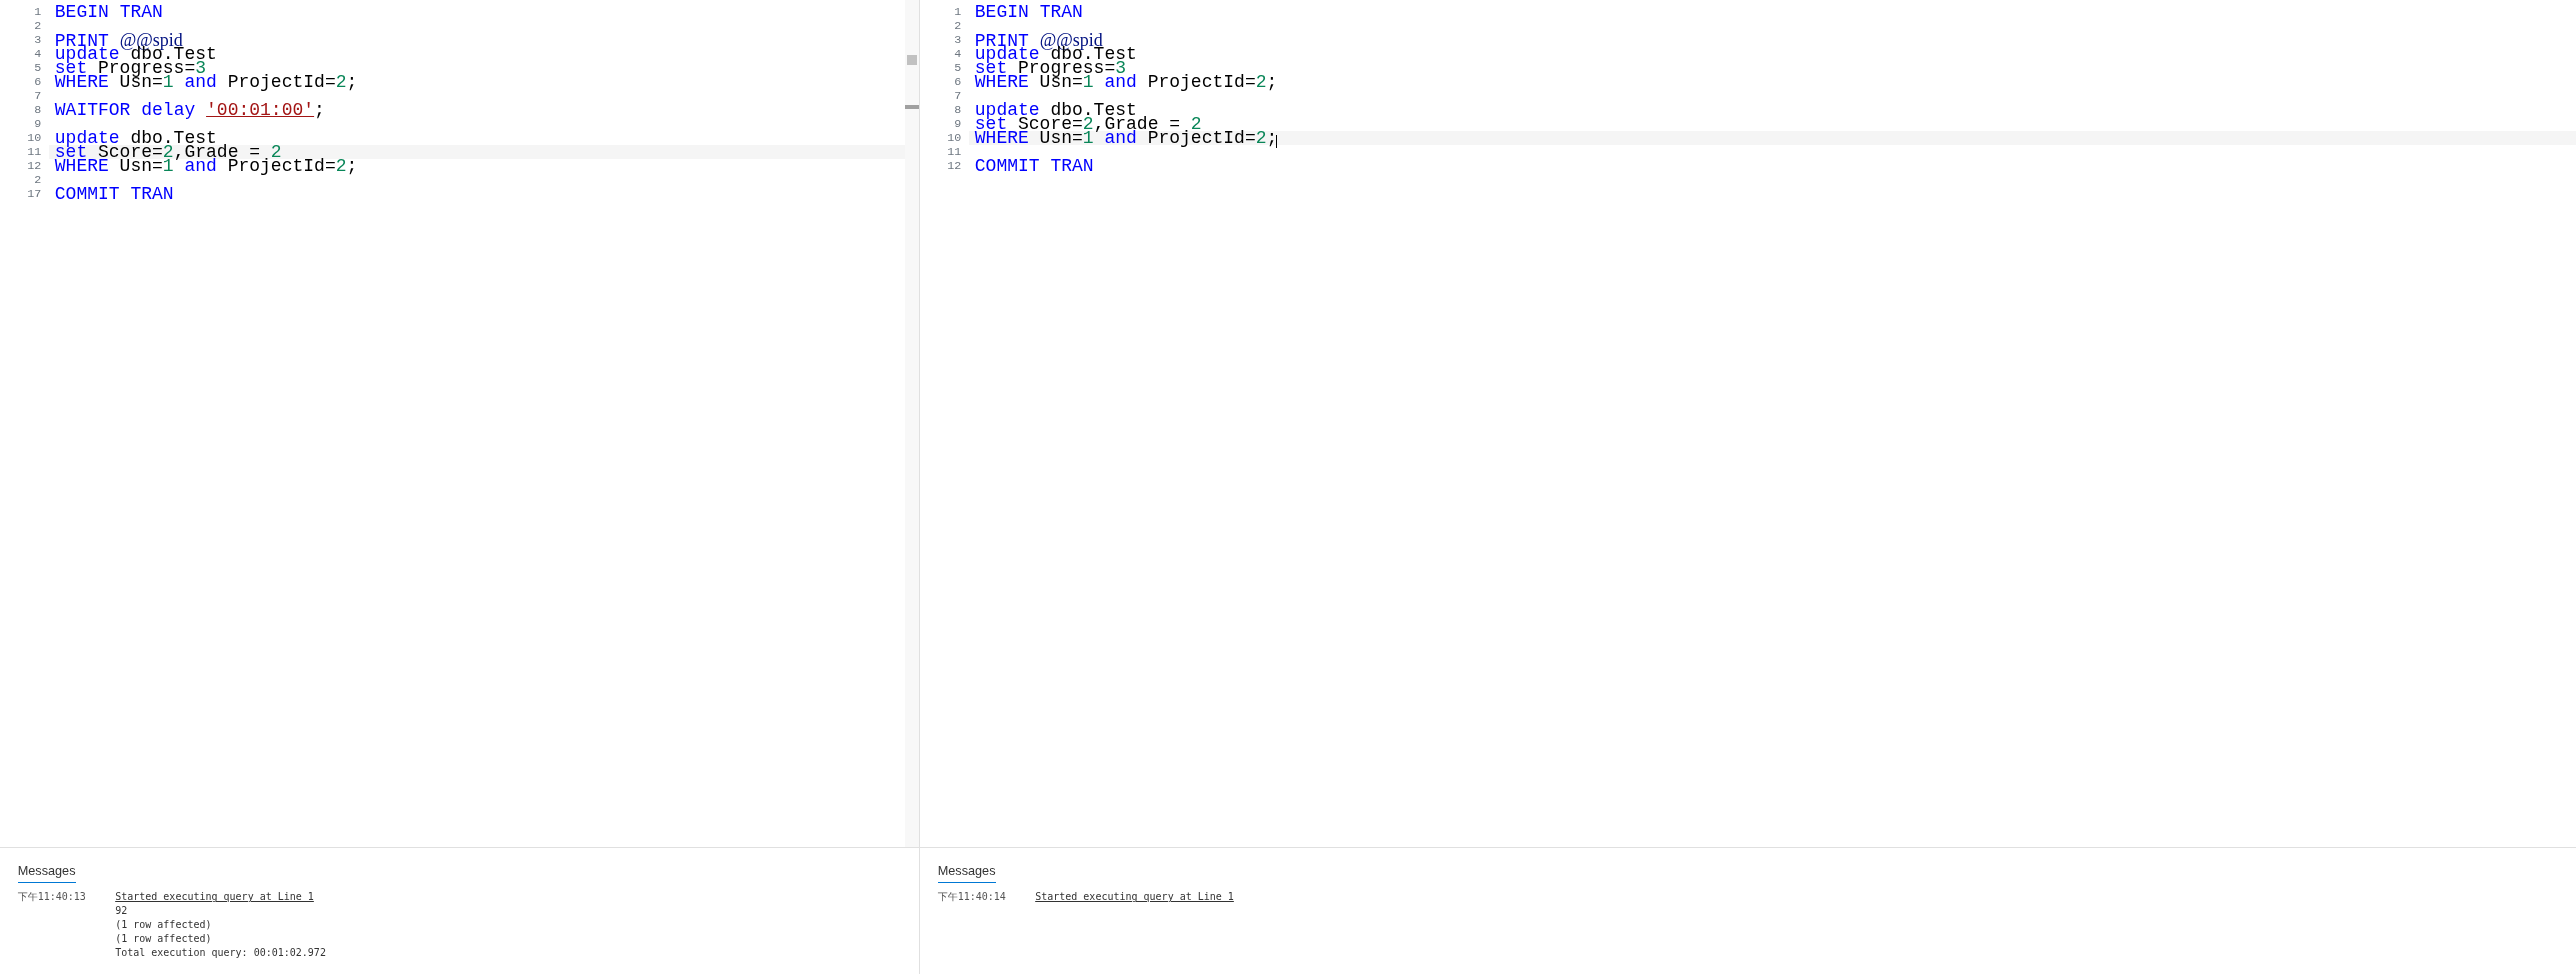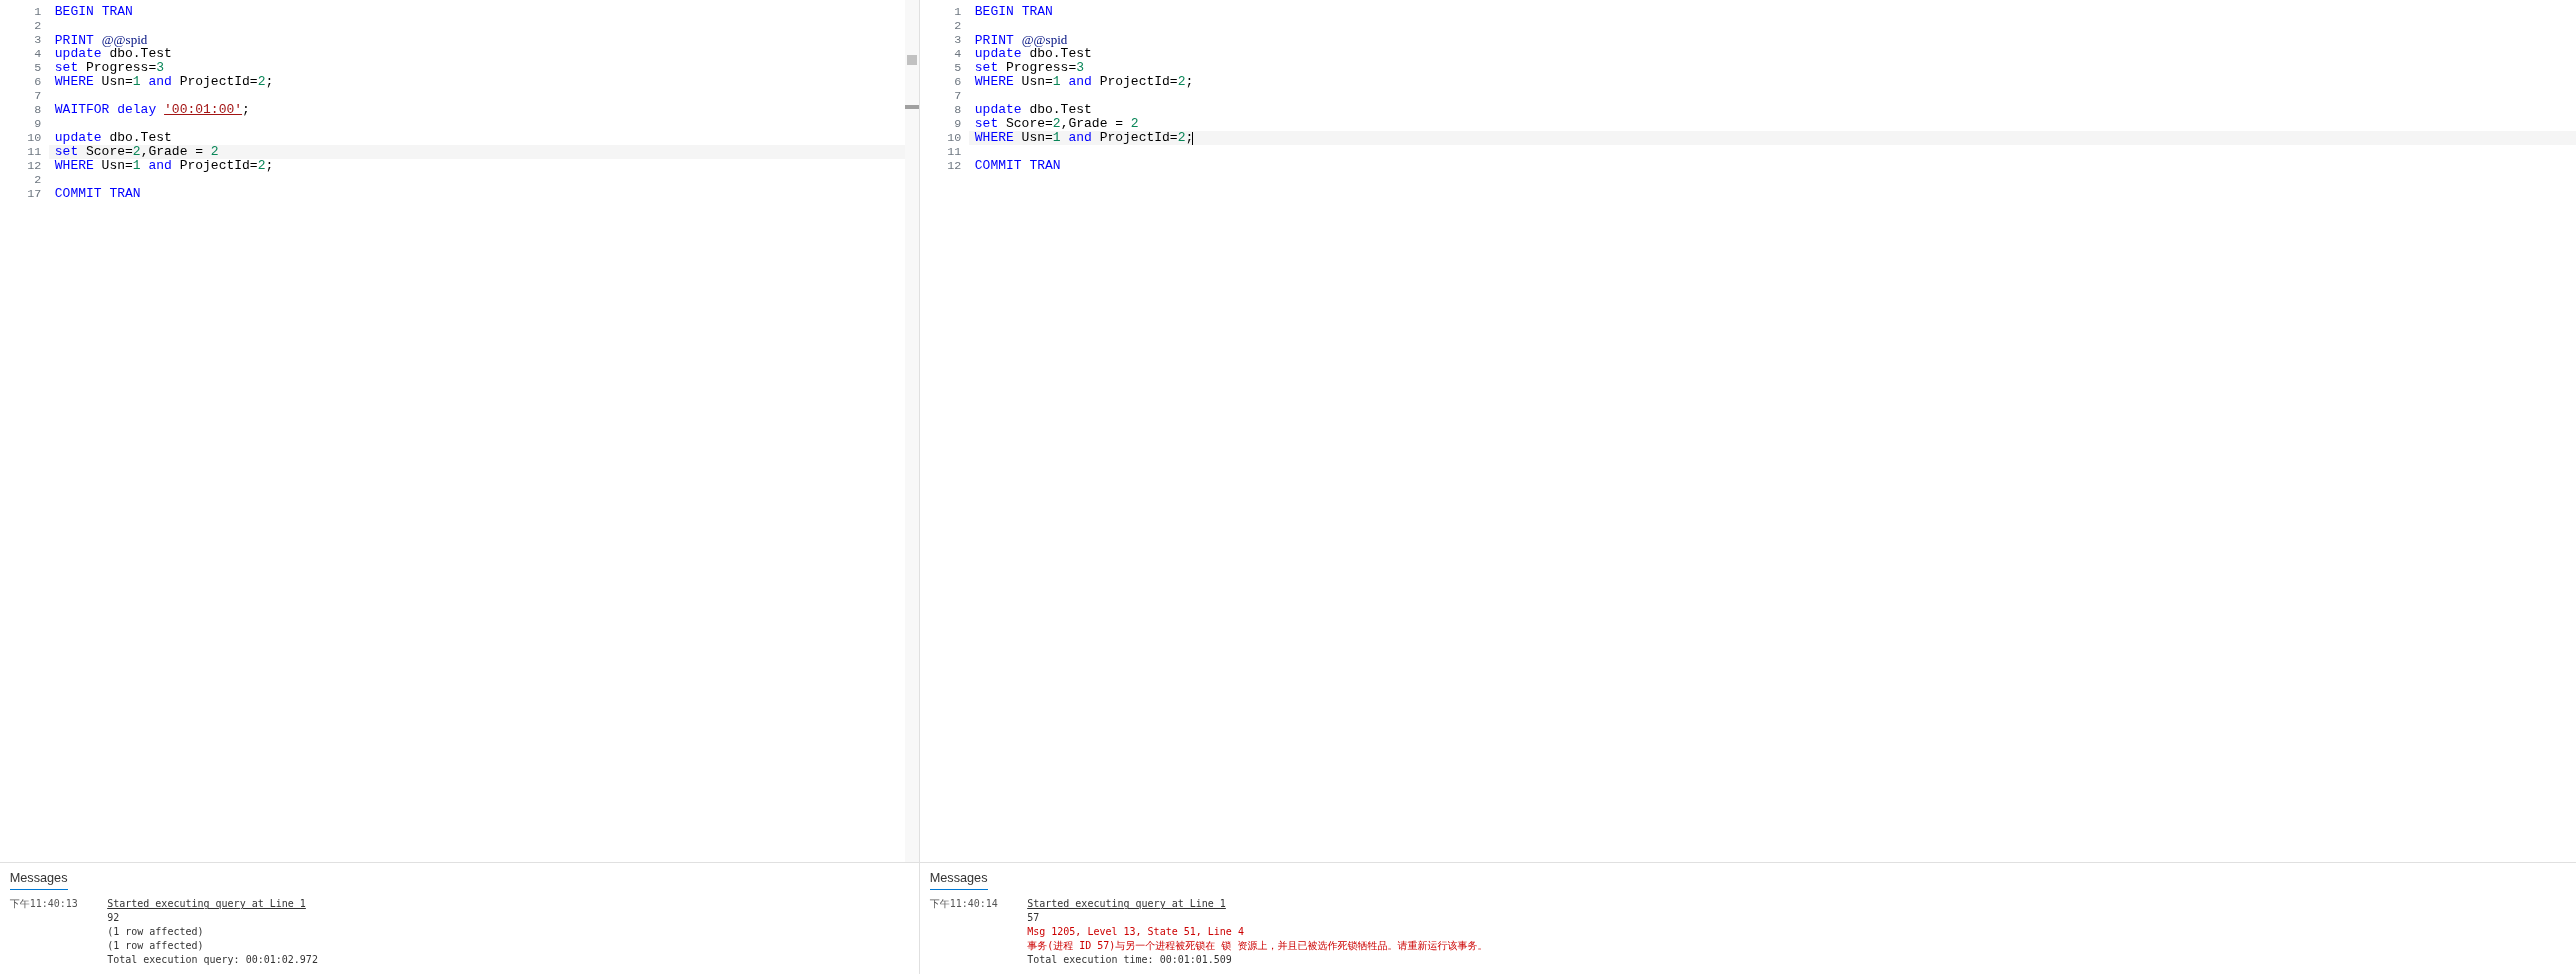--- a/index.html
+++ b/index.html
@@ -50,21 +50,21 @@
       height: 14px;
     }
     .gutter .ln.changed {
       border-left: 2.9px solid #3794ff;
       margin-left: -2.9px;
     }
     .code-content {
       flex: 1;
       padding: 4.9px 0;
       line-height: 14px;
-      font-size: 13px;
+      font-size: 18px;
       white-space: pre;
       position: relative;
     }
     .code-line {
       height: 14px;
       padding-left: 5.8px;
     }
     .code-line.highlight {
       background: #f5f5f5;
     }
@@ -89,22 +89,22 @@
     .overview-marker {
       position: absolute;
       width: 100%;
       left: 0;
       height: 3.9px;
       background: #a0a0a0;
     }
     .messages-panel {
       border-top: 1px solid #e0e0e0;
       background: #ffffff;
-      padding: 0;
-      height: 112px;
+      padding: 8px;
+      height: 127px;
       display: flex;
       flex-direction: column;
     }
     .messages-tab {
       padding: 7.8px 9.7px 3.9px 9.7px;
     }
     .messages-tab span {
       font-family: -apple-system, 'Segoe UI', sans-serif;
       font-size: 12.7px;
       color: #333;
@@ -216,24 +216,18 @@
   </div>
   <div class="messages-panel">
     <div class="messages-tab">
       <span>Messages</span>
     </div>
     <div class="messages-body">
       <div class="msg-row">
         <div class="msg-time">下午11:40:14</div>
         <div class="msg-text">
           <span class="msg-line underline">Started executing query at Line 1</span>
-          <div id="msgbody-right">
-              <span class="msg-line">57</span>
-              <span class="msg-line err">Msg 1205, Level 13, State 51, Line 4</span>
-              <span class="msg-line err">事务(进程 ID 57)与另一个进程被死锁在 锁 资源上，并且已被选作死锁牺牲品。请重新运行该事务。</span>
-              <span class="msg-line">Total execution time: 00:01:01.509</span>
-            </div>
         </div>
       </div>
     </div>
   </div>
 </div>
 
 
 </body></html>

